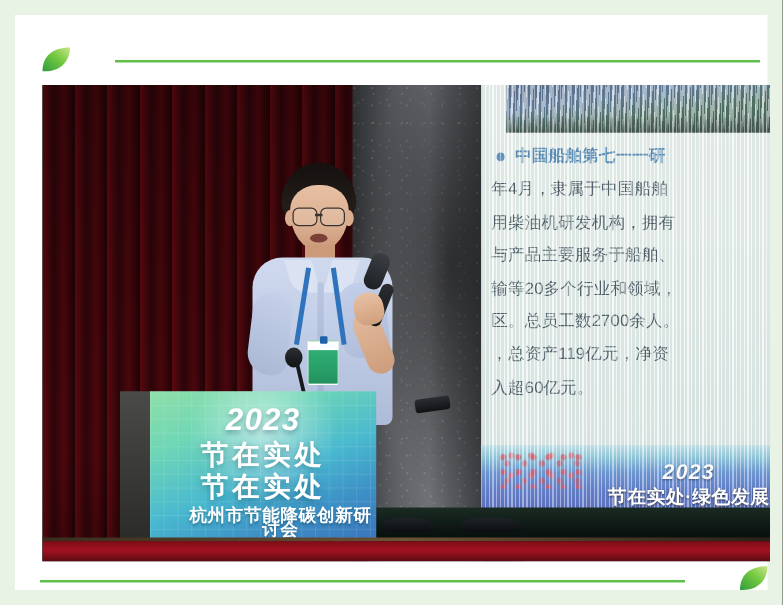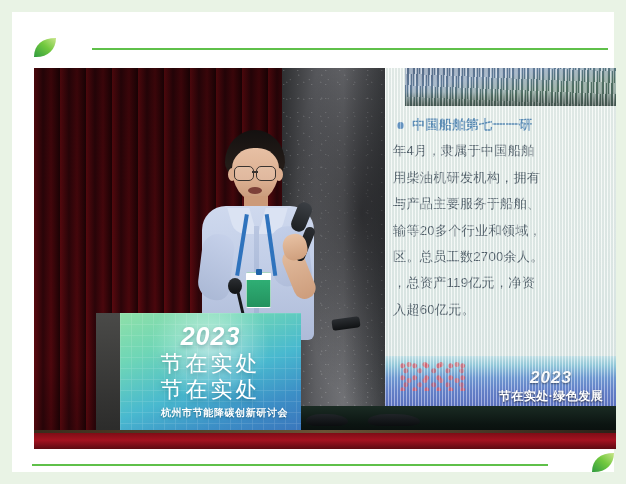--- a/index.html
+++ b/index.html
@@ -120,21 +120,21 @@
   .screen-wm{
     position:absolute;left:96px;bottom:-6px;width:140px;height:46px;
     z-index:4;
   }
   .screen-wm .wm-mark{
     color:#ffffff;font-size:17px;font-style:italic;font-weight:bold;
     text-align:center;letter-spacing:1px;opacity:.95;
     text-shadow:0 1px 2px rgba(0,0,0,.5);
   }
   .screen-wm .wm-text{
-    color:#ffffff;font-size:12px;font-weight:bold;text-align:center;
+    color:#ffffff;font-size:15px;font-weight:bold;text-align:center;
     letter-spacing:.5px;text-shadow:0 1px 2px rgba(0,0,0,.65);
   }
 
   
   .stage-floor{
     position:absolute;left:248px;top:338px;width:334px;height:30px;
     background:linear-gradient(180deg,#1a2b23 0%,#0c1512 60%,#070d0b 100%);
   }
   .stage-shoe{
     position:absolute;top:8px;height:12px;border-radius:40% 55% 30% 30%/60% 70% 40% 40%;
@@ -171,28 +171,28 @@
       linear-gradient(90deg, rgba(255,255,255,.6) 1px, transparent 1px);
     background-size:11px 11px;
   }
   .podium-inner{position:absolute;inset:0;padding-top:8px;}
   .pod-mark{
     color:#ffffff;font-size:25px;font-style:italic;font-weight:bold;
     text-align:center;letter-spacing:1px;line-height:30px;
     text-shadow:0 2px 4px rgba(0,60,80,.35);
   }
   .pod-title{
-    color:#ffffff;font-weight:normal;text-align:center;
+    color:#ffffff;font-weight:bold;text-align:center;
     font-size:22px;line-height:26px;letter-spacing:3px;
     text-shadow:0 2px 5px rgba(0,70,90,.45);
   }
   .pod-title .l2{display:block;}
   .pod-sub{
     margin-top:4px;color:#ffffff;text-align:center;
-    font-size:10px;line-height:11px;font-weight:bold;letter-spacing:.6px;
+    font-size:14px;line-height:11px;font-weight:bold;letter-spacing:.6px;
     text-shadow:0 1px 2px rgba(0,60,80,.5);
     margin-left:28px;
   }
 
   
   .speaker{position:absolute;left:150px;top:62px;width:150px;height:210px;}
   .sp-hair{
     position:absolute;left:41px;top:0;width:60px;height:52px;
     background:linear-gradient(180deg,#141110 0%,#241c18 70%,#140f0d 100%);
     border-radius:50% 50% 42% 42%/62% 62% 38% 38%;

